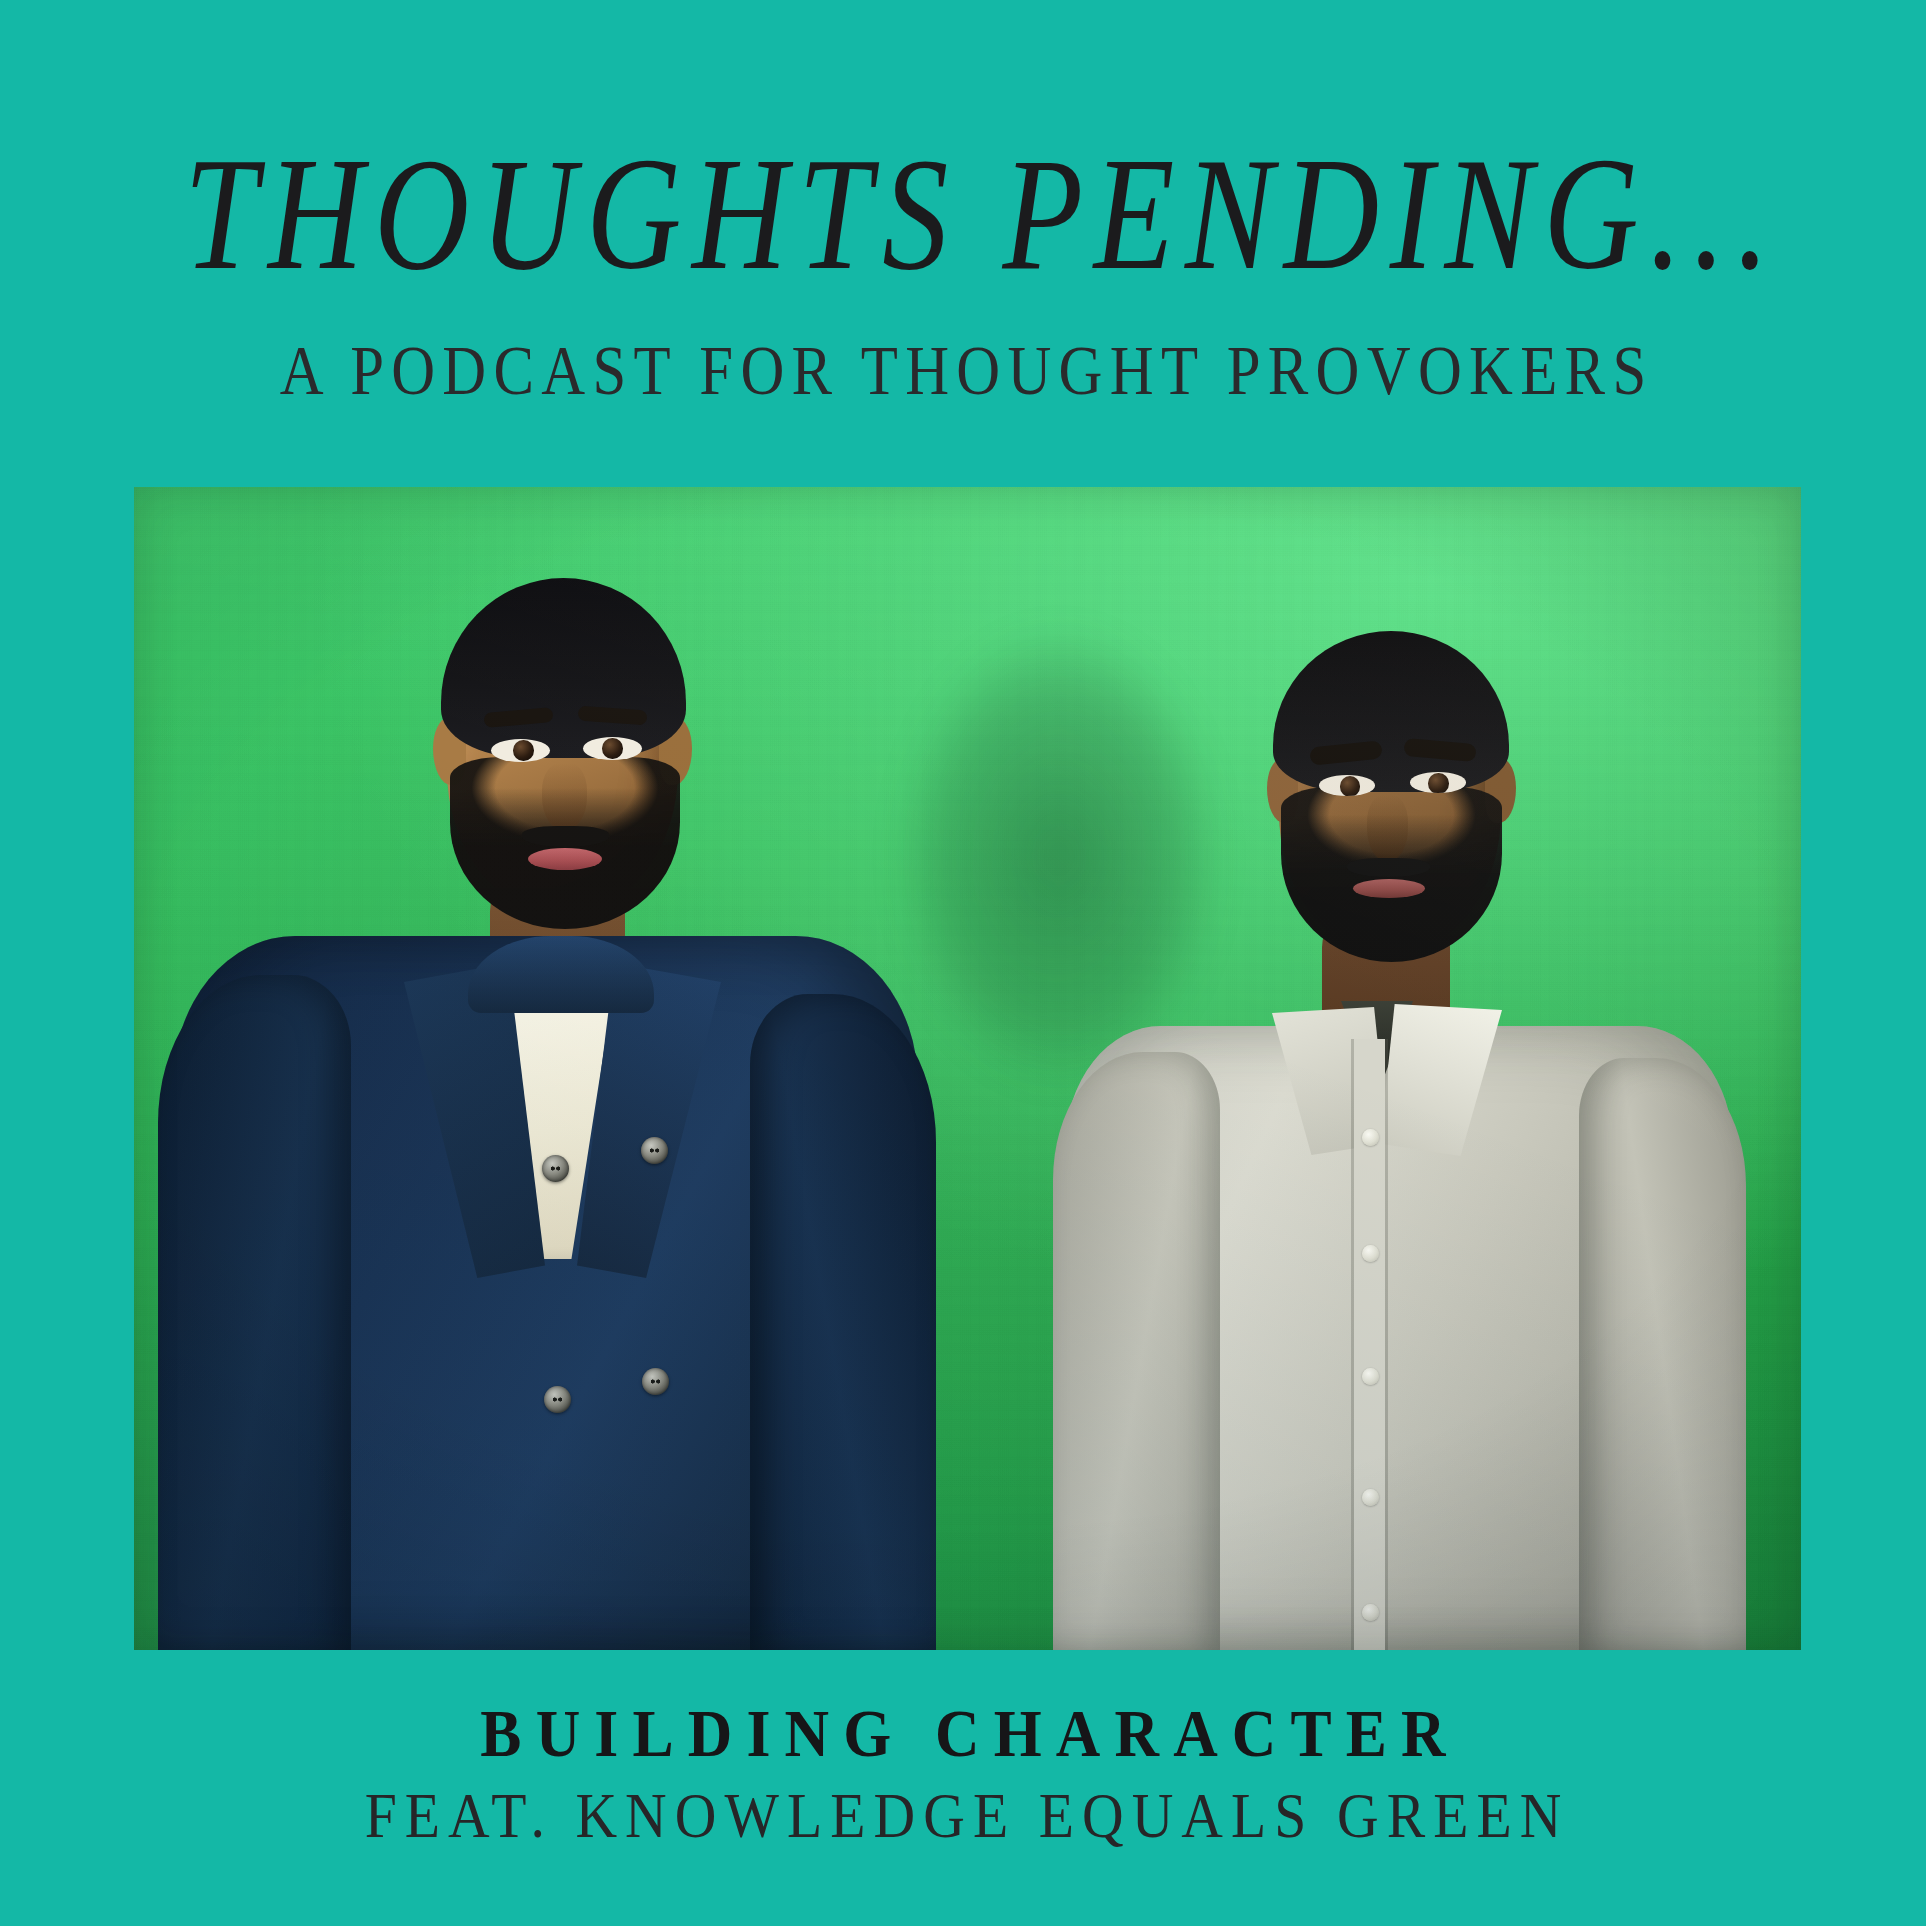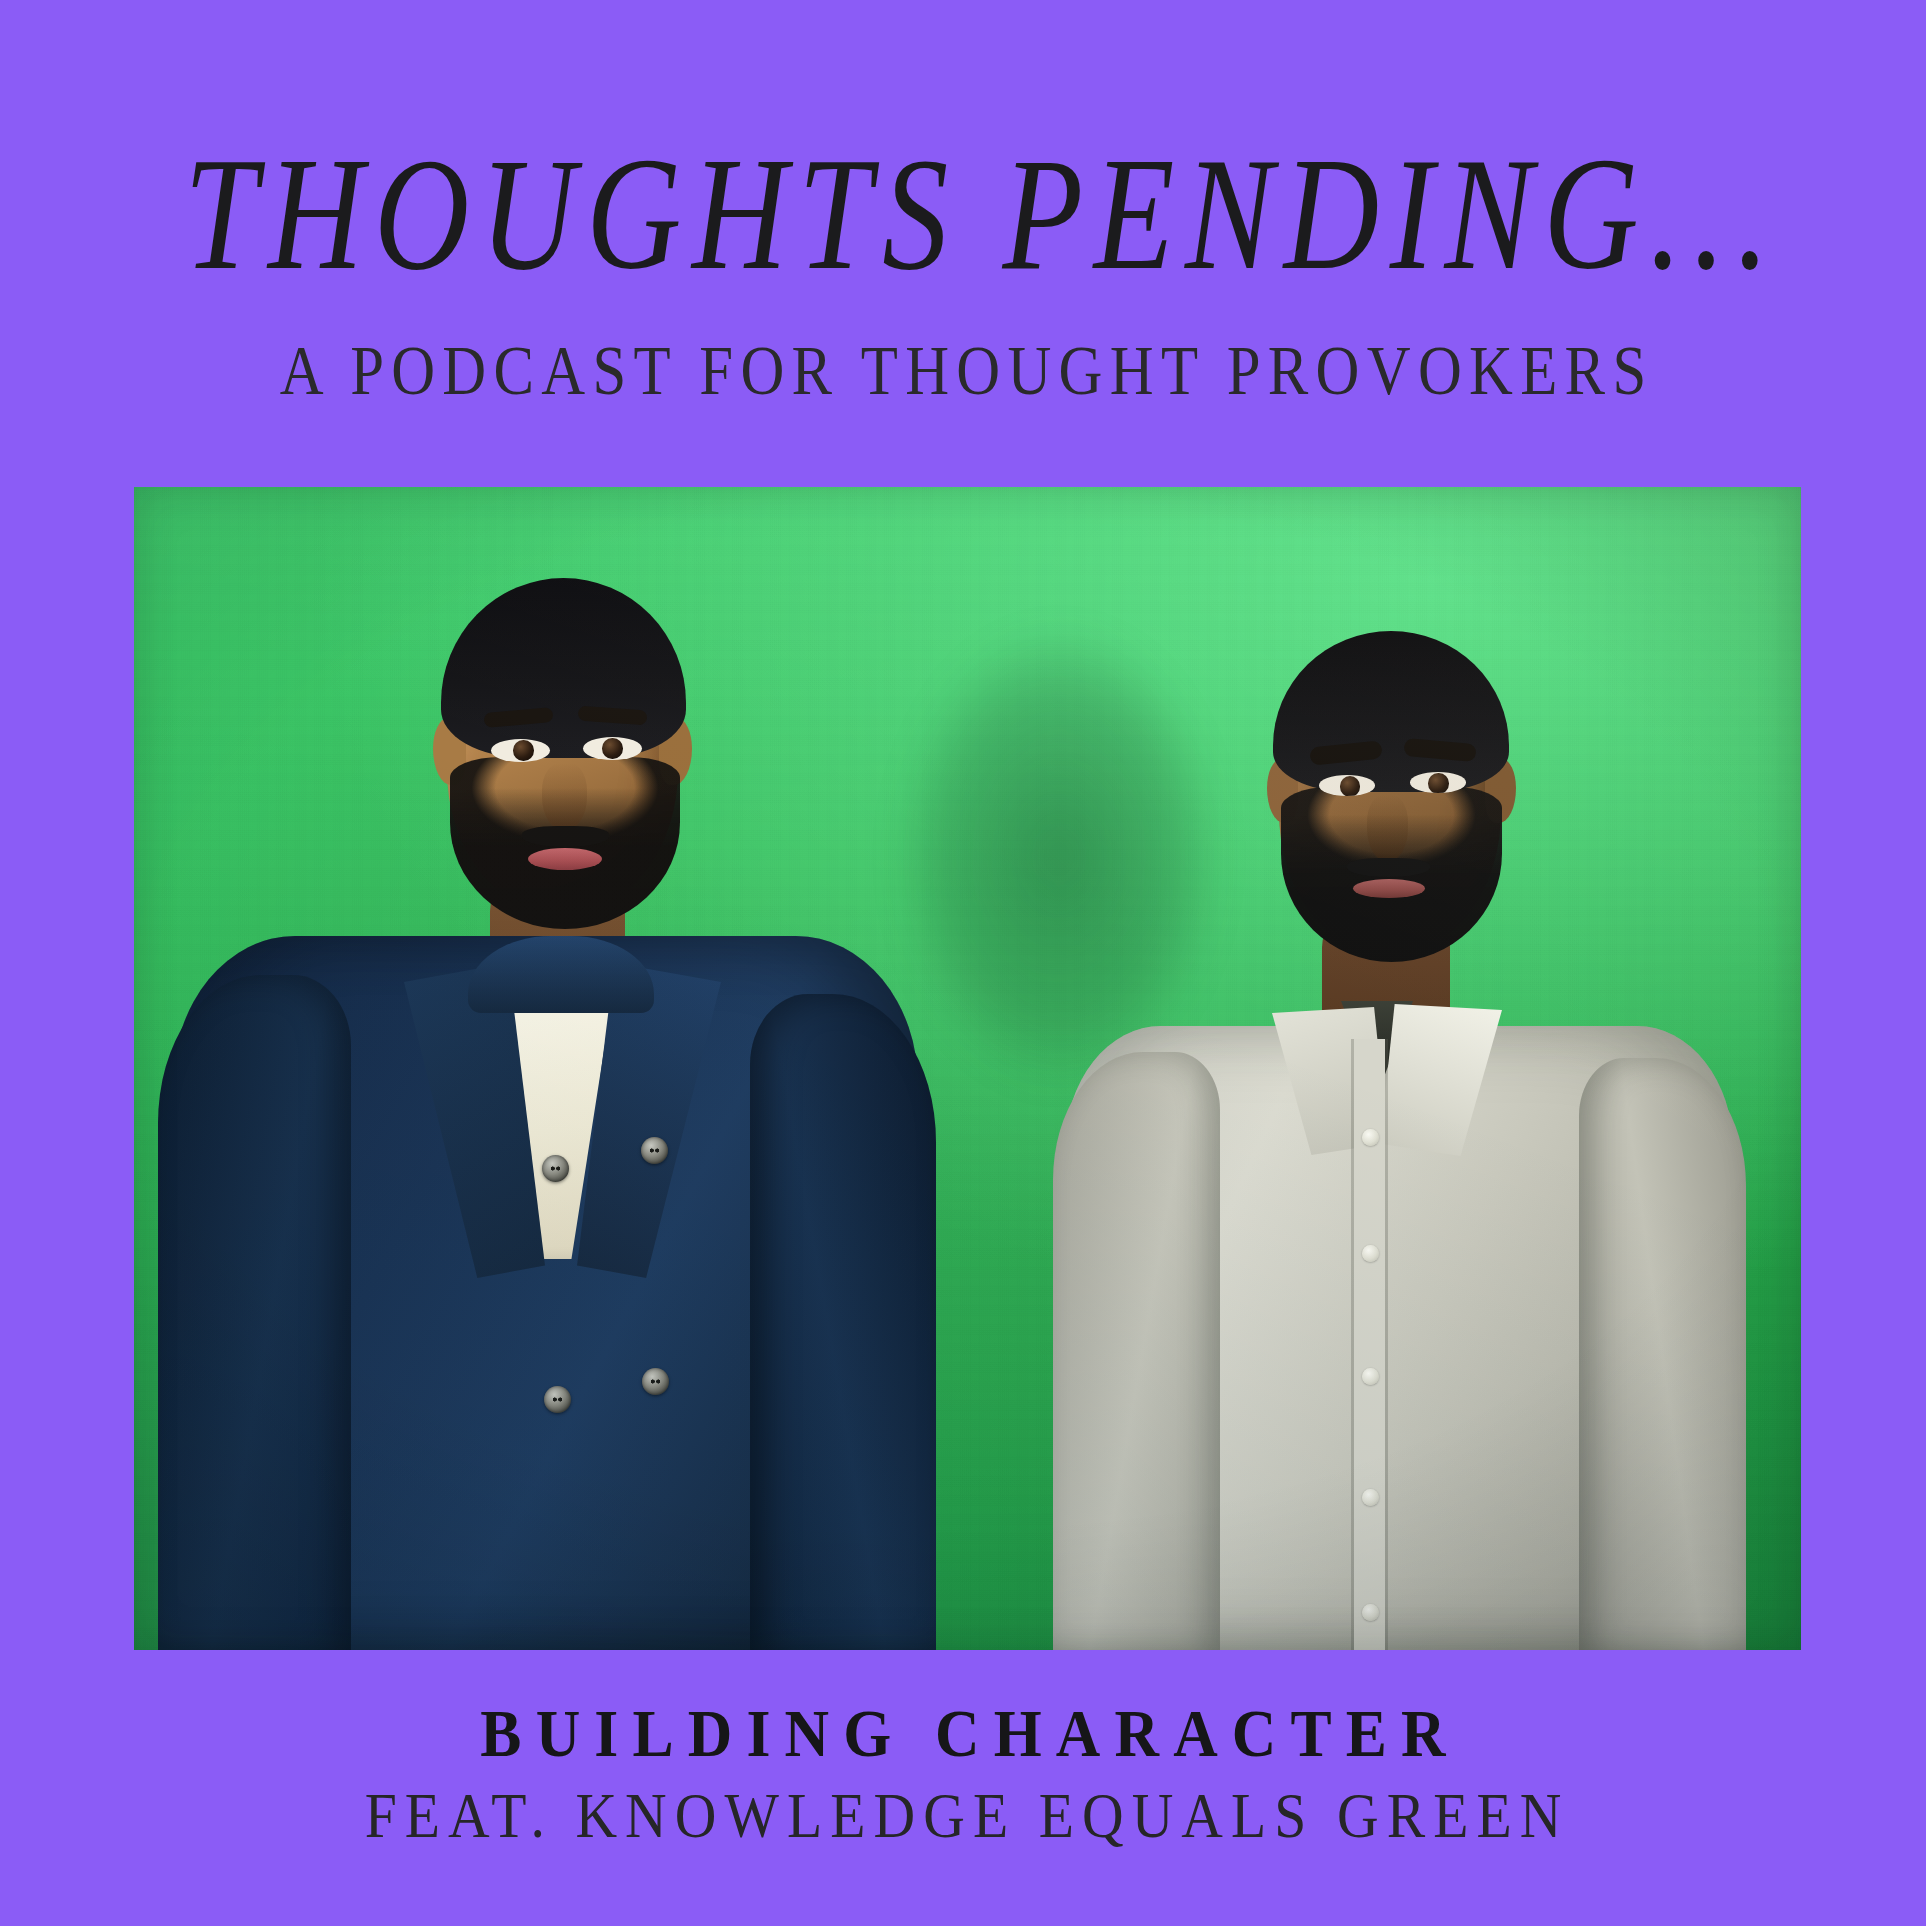--- a/index.html
+++ b/index.html
@@ -11,21 +11,21 @@
     width: 1926px;
     height: 1926px;
     overflow: hidden;
     font-family: "Liberation Serif", "DejaVu Serif", serif;
   }
 
   .cover {
     position: relative;
     width: 1926px;
     height: 1926px;
-    background: #8b5cf6;
+    background: #14b8a6;
   }
 
   
   .title {
     position: absolute;
     left: 0;
     top: 134px;
     width: 1926px;
     text-align: center;
     font-family: "Liberation Serif", "DejaVu Serif", serif;

